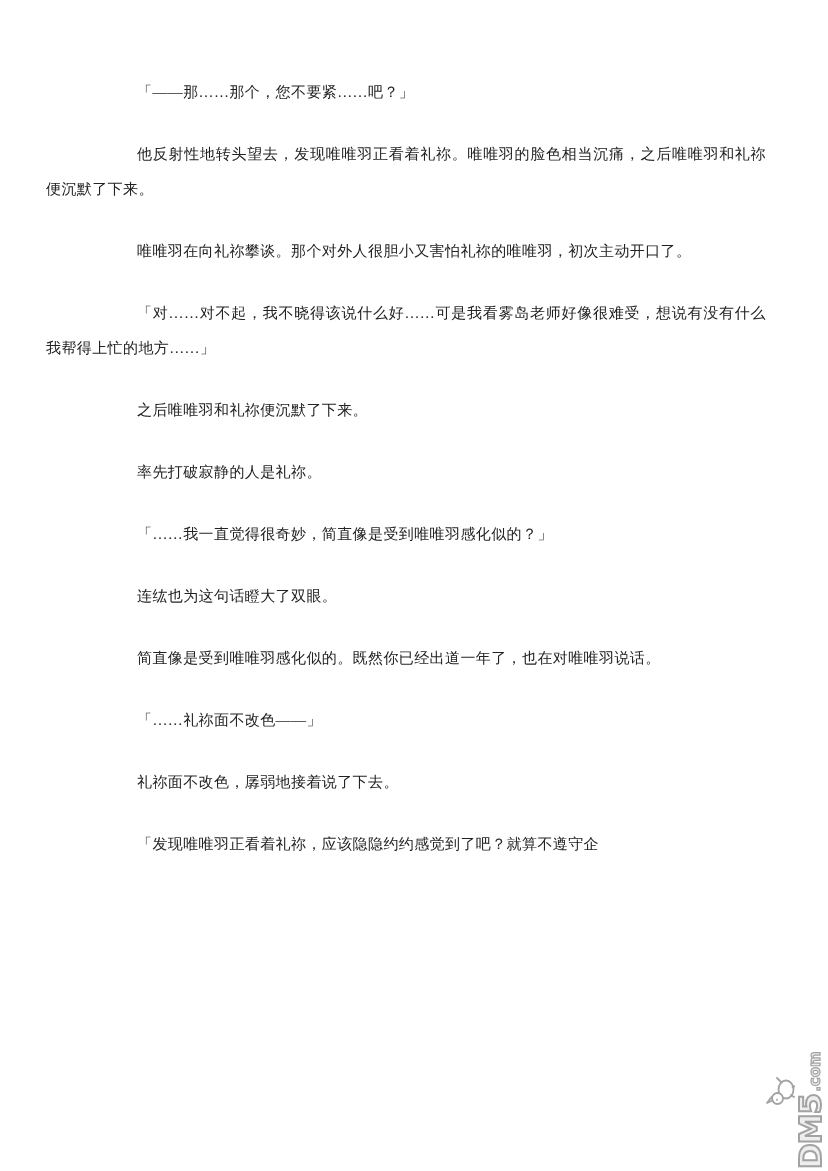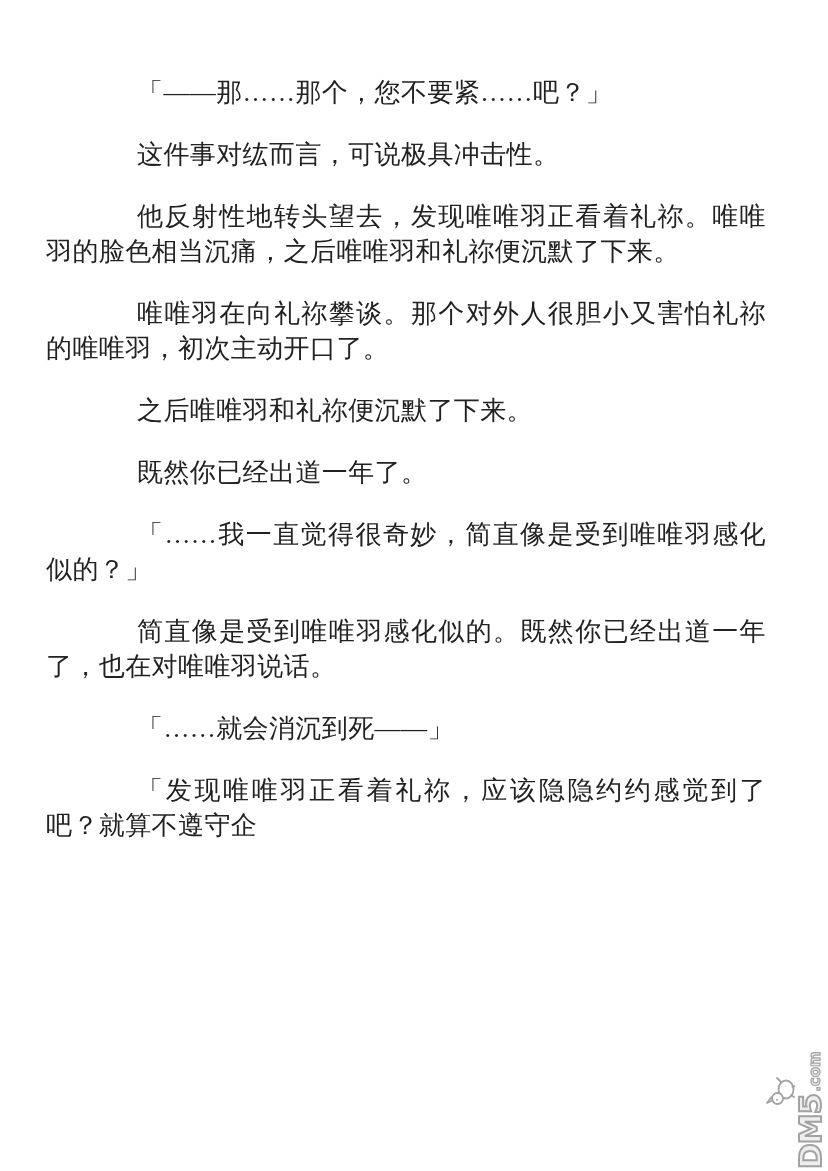--- a/index.html
+++ b/index.html
@@ -17,21 +17,21 @@
   .page {
     position: absolute;
     inset: 0;
     box-sizing: border-box;
     padding: 75px 46px 0 46px;
     background: #ffffff;
     color: #222222;
   }
   .para {
     margin: 0 16px 27px 0;
-    font-size: 26px;
+    font-size: 15px;
     line-height: 35px;
     letter-spacing: 0.4px;
     text-indent: 91px;
     text-align: justify;
     line-break: strict;
     word-break: normal;
   }
   
   .wm {
     position: absolute;
@@ -79,28 +79,30 @@
     top: -27px;
     width: 30px;
     height: 30px;
   }
 </style>
 </head>
 <body>
 
 <div class="page">
   <p class="para">「——那……那个，您不要紧……吧？」</p>
-  <p class="para">这件事对纮而言，可说极具冲击性。</p>
   <p class="para">他反射性地转头望去，发现唯唯羽正看着礼祢。唯唯羽的脸色相当沉痛，之后唯唯羽和礼祢便沉默了下来。</p>
   <p class="para">唯唯羽在向礼祢攀谈。那个对外人很胆小又害怕礼祢的唯唯羽，初次主动开口了。</p>
+  <p class="para">「对……对不起，我不晓得该说什么好……可是我看雾岛老师好像很难受，想说有没有什么我帮得上忙的地方……」</p>
   <p class="para">之后唯唯羽和礼祢便沉默了下来。</p>
-  <p class="para">既然你已经出道一年了。</p>
+  <p class="para">率先打破寂静的人是礼祢。</p>
   <p class="para">「……我一直觉得很奇妙，简直像是受到唯唯羽感化似的？」</p>
+  <p class="para">连纮也为这句话瞪大了双眼。</p>
   <p class="para">简直像是受到唯唯羽感化似的。既然你已经出道一年了，也在对唯唯羽说话。</p>
-  <p class="para">「……就会消沉到死——」</p>
+  <p class="para">「……礼祢面不改色——」</p>
+  <p class="para">礼祢面不改色，孱弱地接着说了下去。</p>
   <p class="para">「发现唯唯羽正看着礼祢，应该隐隐约约感觉到了吧？就算不遵守企</p>
 
   <div class="wm">
     <div class="wm-inner">
       <span class="wm-logo">DM5</span>
       <span class="wm-suffix">.com</span>
       <svg class="wm-mascot" viewBox="0 0 30 30" xmlns="http://www.w3.org/2000/svg">
         <g fill="#ffffff" stroke="#a3a3a3" stroke-width="1.8" stroke-linecap="round" stroke-linejoin="round">
           <ellipse cx="17.5" cy="21" rx="9" ry="7.5"></ellipse>
           <circle cx="8.5" cy="12.5" r="5.5"></circle>

